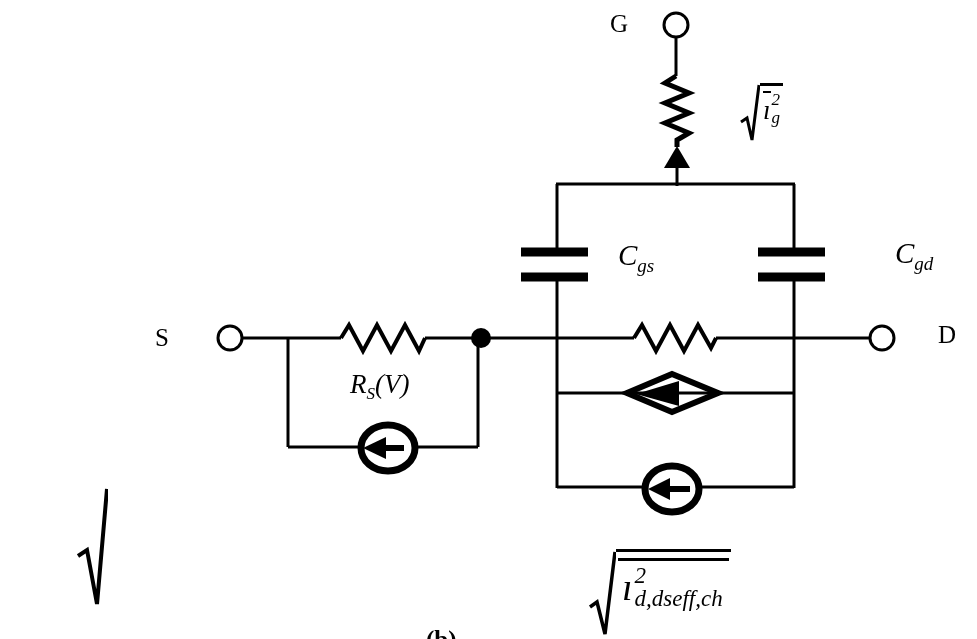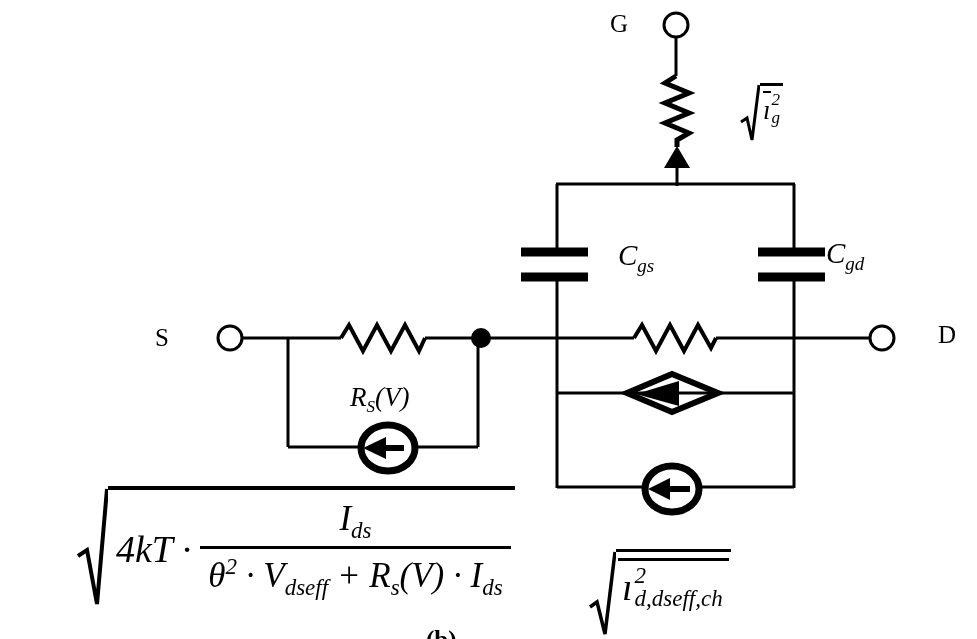--- a/index.html
+++ b/index.html
@@ -141,47 +141,40 @@
         <polygon points="648,489 670,478 670,500" fill="#000" stroke="none"></polygon>
       </g>
     </g>
   </svg>
 
   <div class="lbl term" style="left:610px;top:11px;">G</div>
   <div class="lbl term" style="left:155px;top:325px;">S</div>
   <div class="lbl term" style="left:938px;top:322px;">D</div>
 
   <div class="lbl comp" style="left:618px;top:241px;"><span>C</span><sub>gs</sub></div>
-  <div class="lbl comp" style="left:826px;top:239px;"><span>C</span><sub>gd</sub></div>
-  <div class="lbl comp" style="left:350px;top:384px;font-size:27px;"><span>R</span><sub style="font-size:17px;">S</sub><span>(V)</span></div>
+  <div class="lbl comp" style="left:895px;top:239px;"><span>C</span><sub>gd</sub></div>
+  <div class="lbl comp" style="left:350px;top:371px;font-size:27px;"><span>R</span><sub style="font-size:17px;">S</sub><span>(V)</span></div>
 
   <div class="formula f-gate" style="left:740px;top:83px;">
     <svg class="radsvg" width="20" height="60">
       <path d="M1,39 L7,35 L12,57 L19,2" stroke="#000" stroke-width="3" fill="none"></path>
     </svg>
     <span class="rc">
       <span class="olbar ital">ı</span>
       <span class="supsub">
         <span>2</span>
         <span>g</span>
       </span>
     </span>
   </div>
 
   <div class="formula f-chan" style="left:76px;top:486px;">
     <svg class="radsvg" width="32" height="124">
       <path d="M2,70 L11,64 L21,118 L31,3" stroke="#000" stroke-width="4" fill="none"></path>
     </svg>
-    <span class="rc">
-      <span class="coeff ital">4kT ·</span>
-      <span class="frac">
-        <span class="num ital"><span>I</span><sub>ds</sub></span>
-        <span class="den ital"><span>θ</span><sup>2</sup><span> · V</span><sub>dseff</sub><span> + R</span><sub>s</sub><span>(V) · I</span><sub>ds</sub></span>
-      </span>
-    </span>
   </div>
 
   <div class="formula f-drain" style="left:588px;top:549px;">
     <svg class="radsvg" width="28" height="90">
       <path d="M2,58 L9,53 L17,85 L27,3" stroke="#000" stroke-width="3.5" fill="none"></path>
     </svg>
     <span class="rc">
       <span class="olbar">
         <span class="ital">ı</span>
         <span class="supsub">

